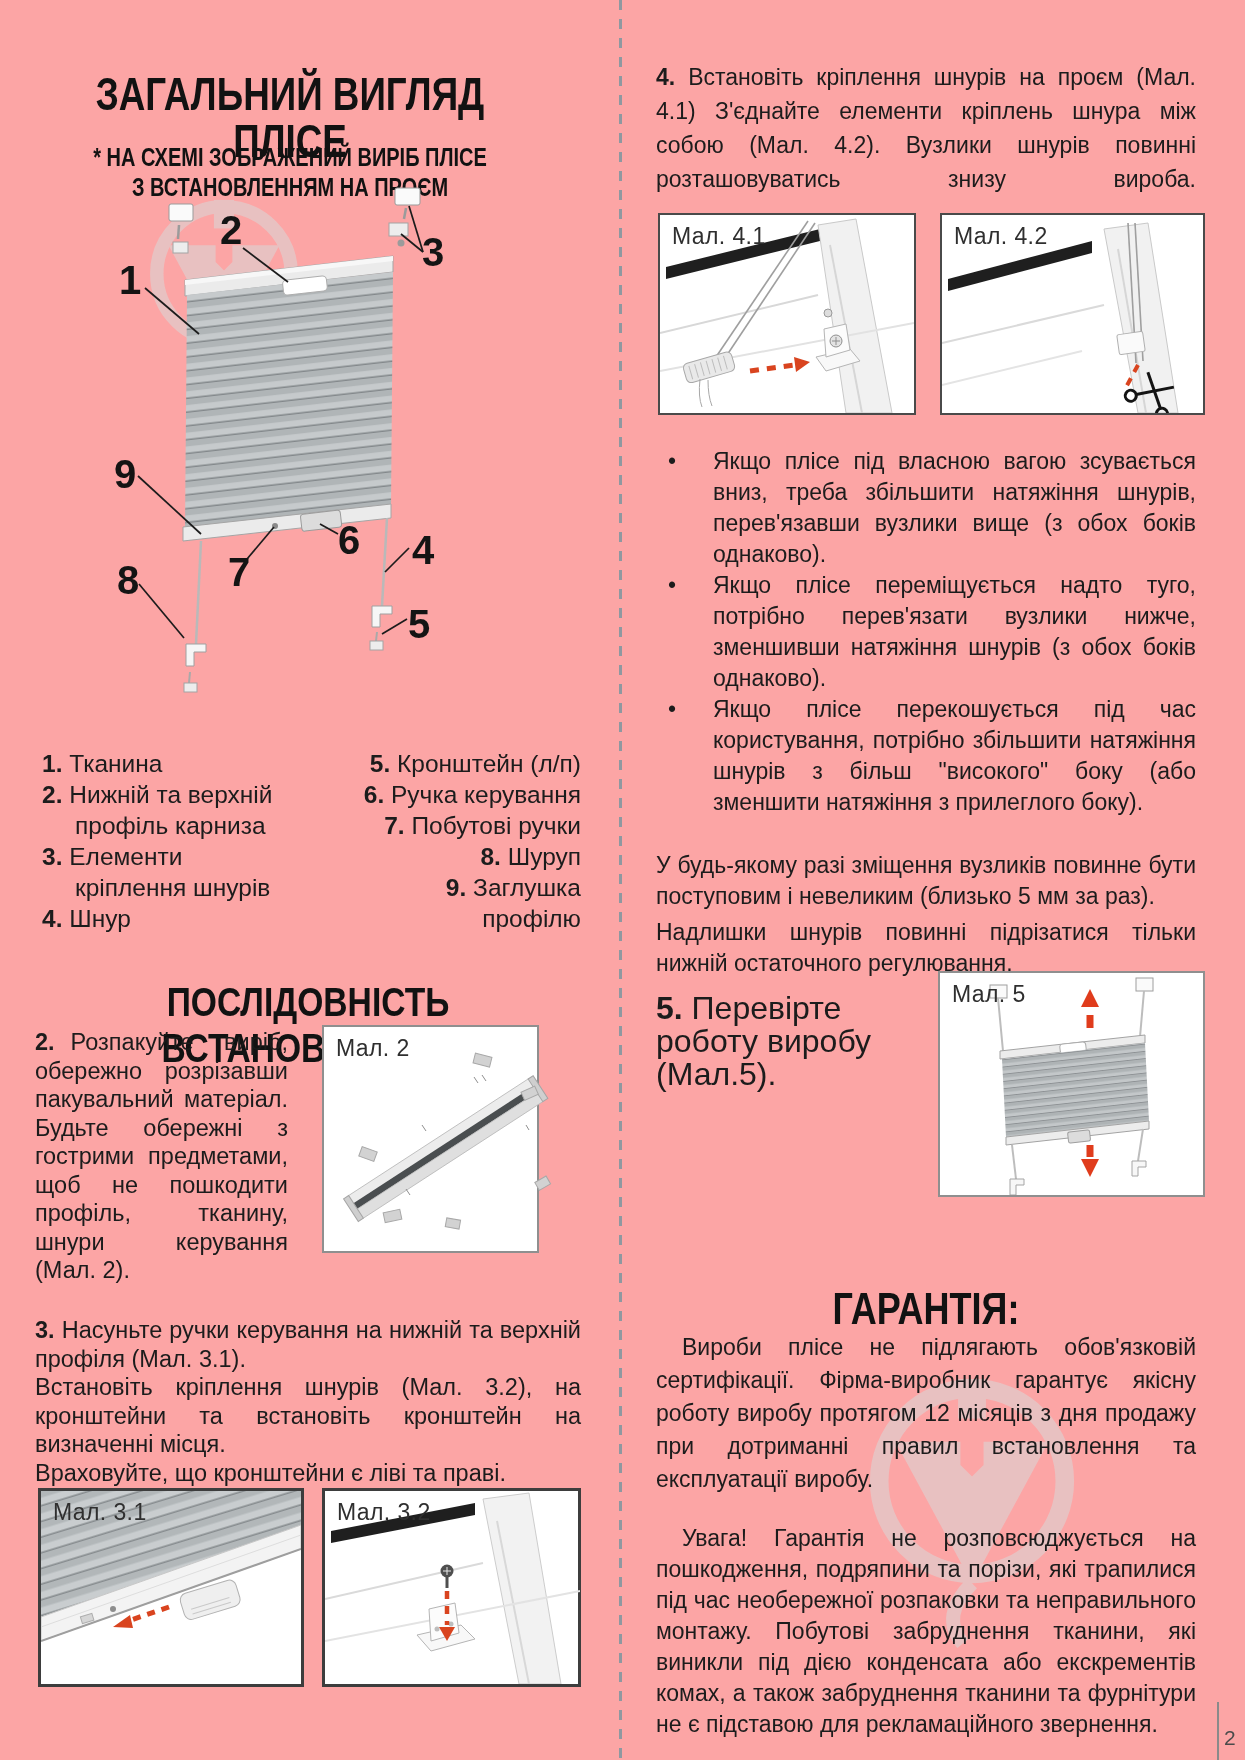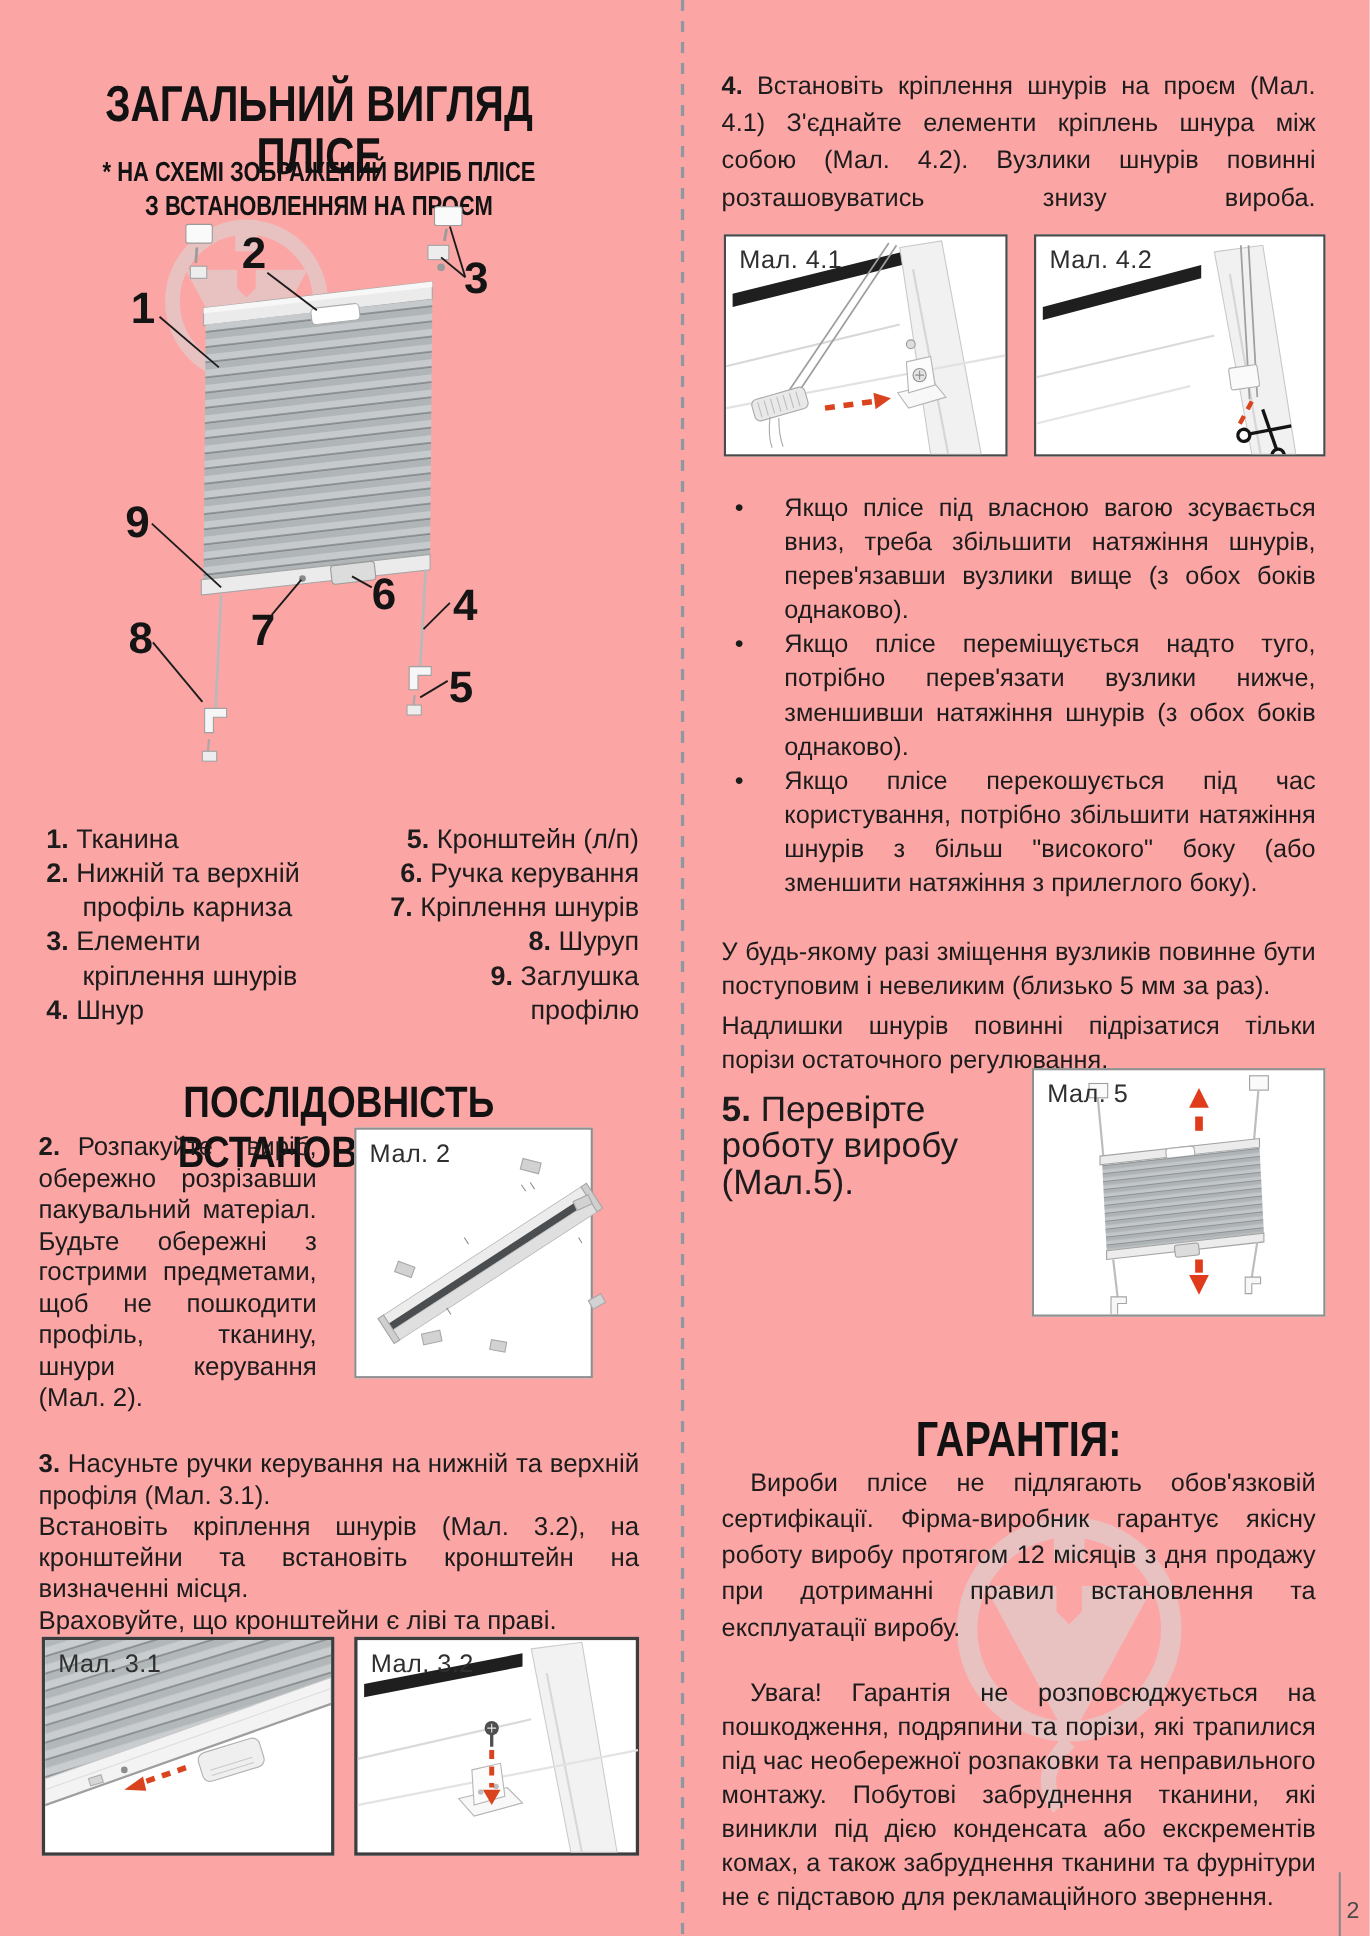--- a/index.html
+++ b/index.html
@@ -157,21 +157,21 @@
 
   <ul class="abs parts parts-1">
     <li><b>1.</b> <span>Тканина</span></li>
     <li><b>2.</b> <span>Нижній та верхній профіль карниза</span></li>
     <li><b>3.</b> <span>Елементи кріплення шнурів</span></li>
     <li><b>4.</b> <span>Шнур</span></li>
   </ul>
   <ul class="abs parts parts-2">
     <li><b>5.</b> <span>Кронштейн (л/п)</span></li>
     <li><b>6.</b> <span>Ручка керування</span></li>
-    <li><b>7.</b> <span>Кріплення шнурів</span></li>
+    <li><b>7.</b> <span>Побутові ручки</span></li>
     <li><b>8.</b> <span>Шуруп</span></li>
     <li><b>9.</b> <span>Заглушка профілю</span></li>
   </ul>
 
   <h2 class="abs seq-heading cond">ПОСЛІДОВНІСТЬ ВСТАНОВЛЕННЯ:</h2>
 
   <div class="abs step2 body-l jt">
     <b class="stepnum gap">2.</b><span>Розпакуйте виріб, обережно розрізавши пакувальний матеріал. Будьте обережні з гострими предметами, щоб не пошкодити профіль, тканину, шнури керування (Мал. 2).</span>
   </div>
   <div class="fig fig2">
@@ -310,21 +310,21 @@
   </div>
 
   <ul class="abs bullets body-r">
     <li>Якщо плісе під власною вагою зсувається вниз, треба збільшити натяжіння шнурів, перев'язавши вузлики вище (з обох боків однаково).</li>
     <li>Якщо плісе переміщується надто туго, потрібно перев'язати вузлики нижче, зменшивши натяжіння шнурів (з обох боків однаково).</li>
     <li>Якщо плісе перекошується під час користування, потрібно збільшити натяжіння шнурів з більш "високого" боку (або зменшити натяжіння з прилеглого боку).</li>
   </ul>
 
   <div class="abs notes body-r">
     <p>У будь-якому разі зміщення вузликів повинне бути поступовим і невеликим (близько 5 мм за раз).</p>
-    <p>Надлишки шнурів повинні підрізатися тільки порізи остаточного регулювання.</p>
+    <p>Надлишки шнурів повинні підрізатися тільки нижній остаточного регулювання.</p>
   </div>
 
   <div class="abs step5">
     <div><b class="stepnum">5.</b> <span>Перевірте</span></div>
     <div>роботу виробу (Мал.5).</div>
   </div>
 
   <div class="fig fig5">
     <svg width="263" height="222" viewBox="0 0 263 222">
       <defs>

